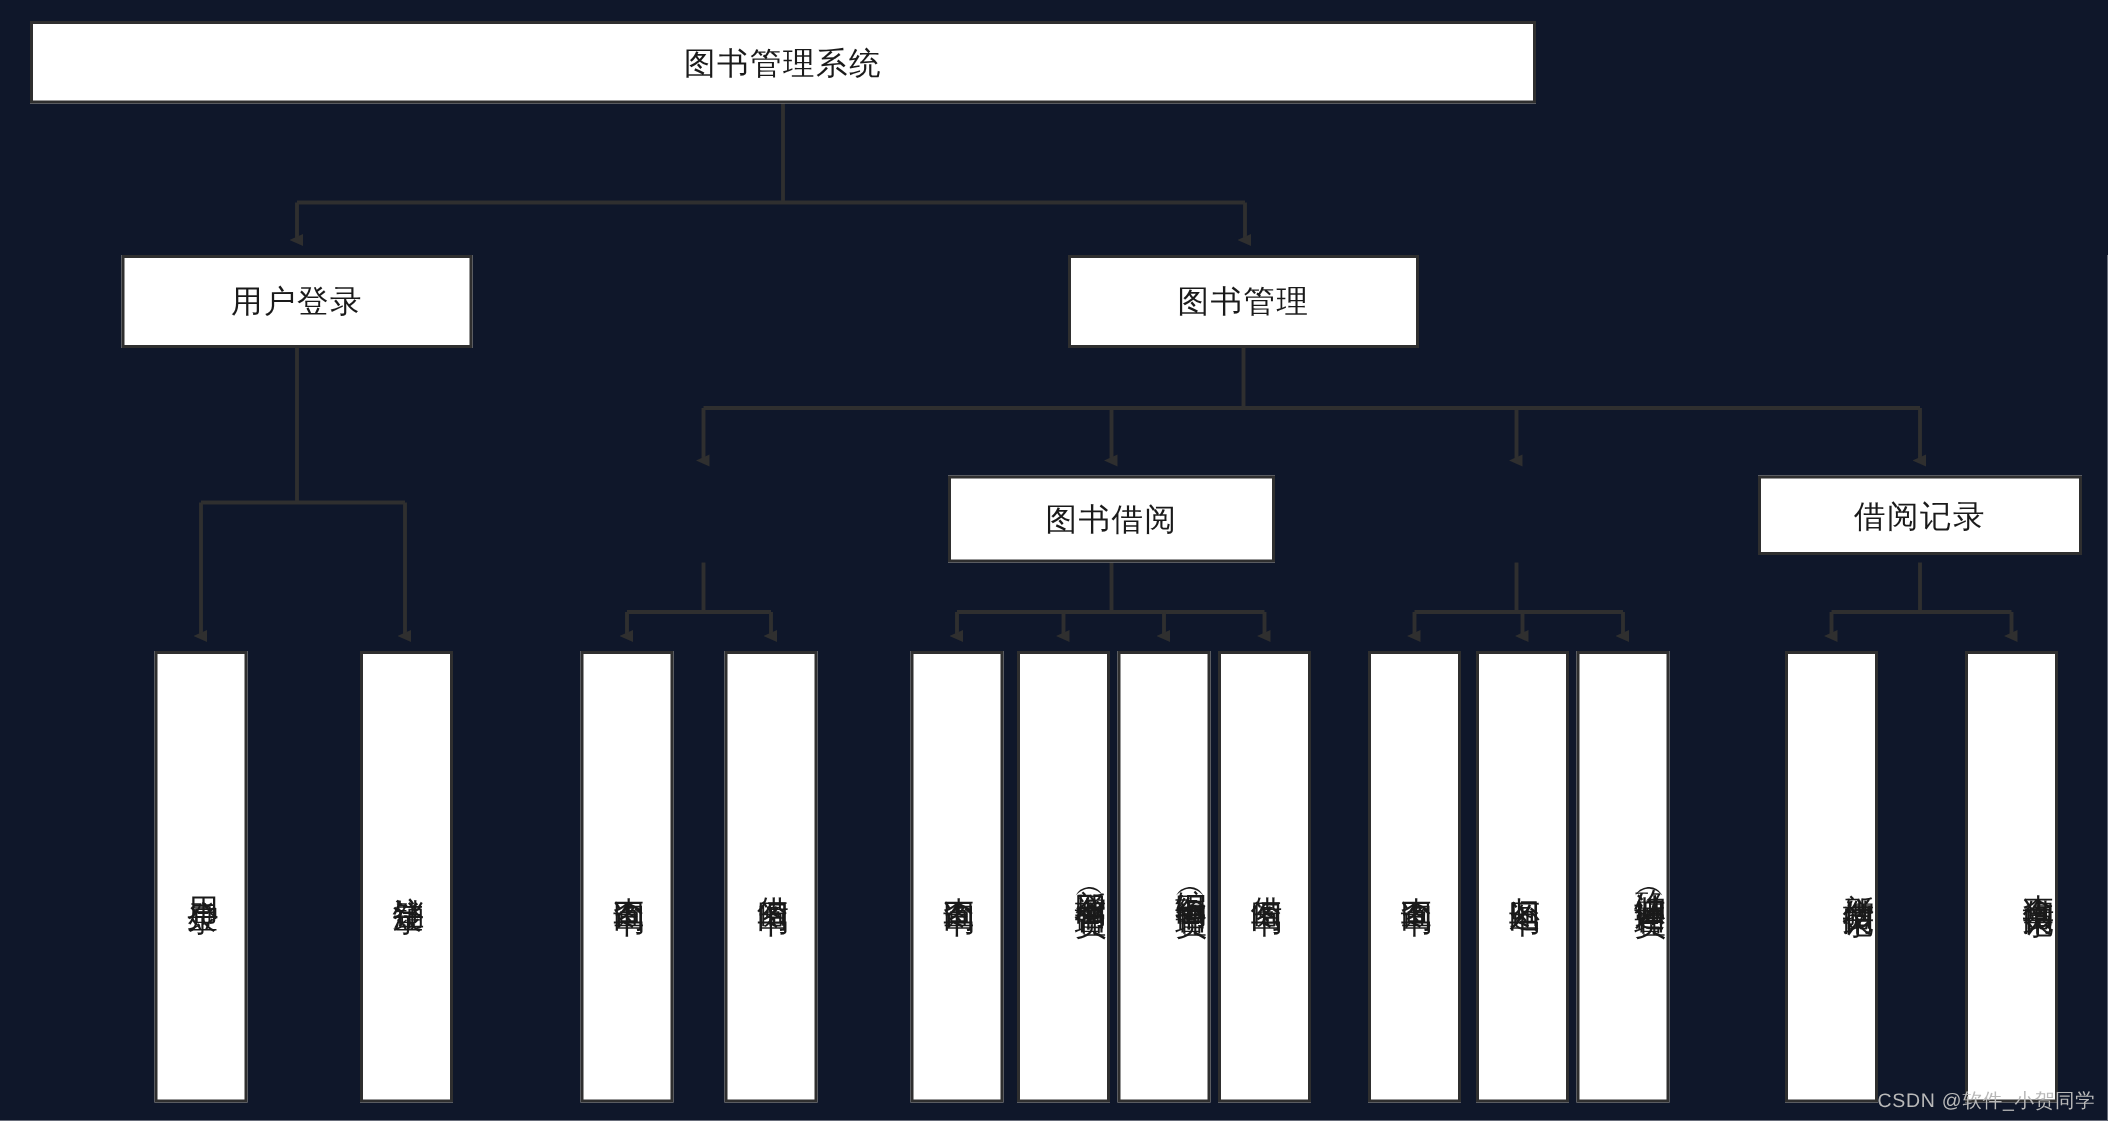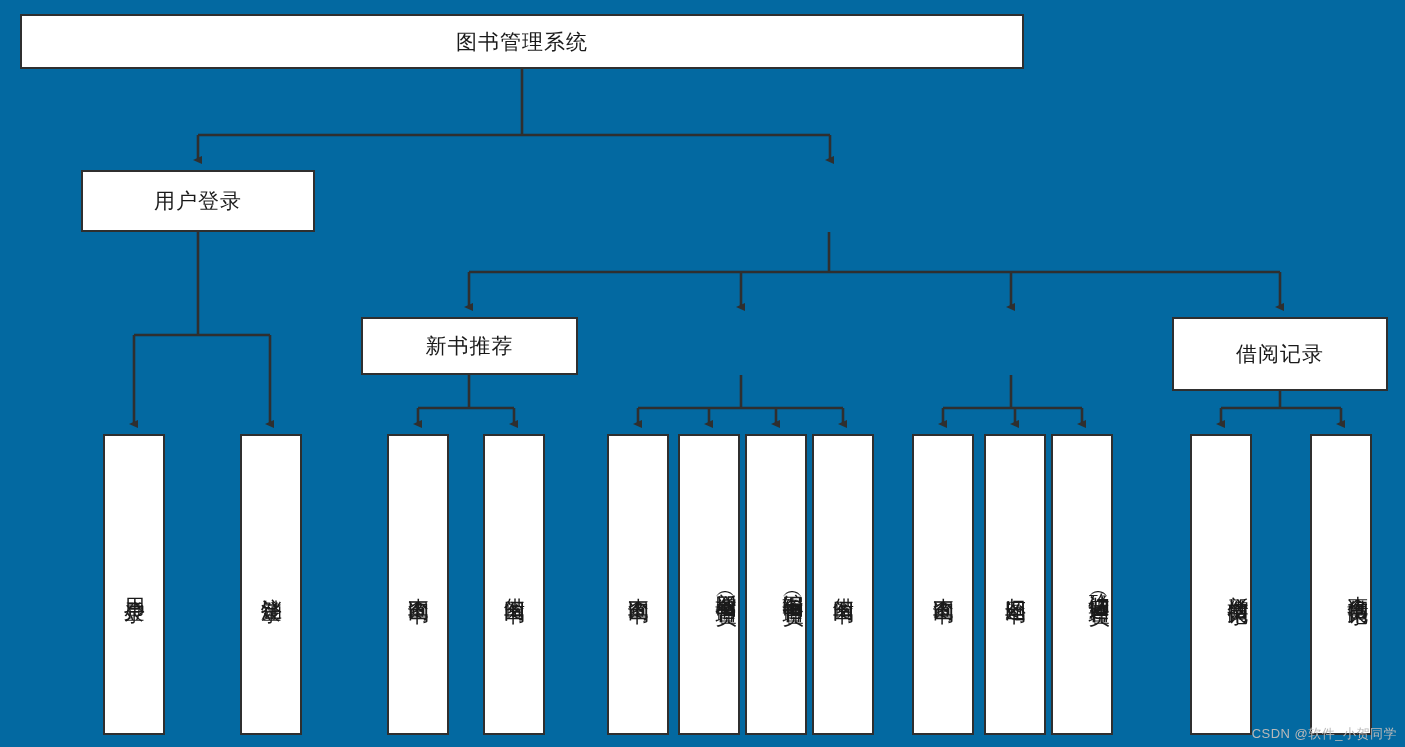--- a/index.html
+++ b/index.html
@@ -1,18 +1,18 @@
 <!DOCTYPE html>
 <html><head>
 <meta charset="utf-8">
 <style>
   html,body{margin:0;padding:0;background:#ffffff;}
   body{width:1405px;height:747px;overflow:hidden;
        font-family:"Liberation Sans","DejaVu Sans",sans-serif;}
-  #stage{position:relative;width:1405px;height:747px;background:#0369a1;}
+  #stage{position:relative;width:1405px;height:747px;background:#0f172a;}
   svg#wires{position:absolute;left:0;top:0;width:1405px;height:747px;}
   .node{position:absolute;box-sizing:border-box;background:#ffffff;
         border:2px solid #2f2f2f;display:flex;align-items:center;
         justify-content:center;color:#1a1a1a;}
   .node.h{font-size:21px;letter-spacing:1px;}
   .node.v{writing-mode:vertical-rl;text-orientation:upright;
           font-size:21px;line-height:1.18;letter-spacing:2px;
           padding:10px 0 10px 0;align-items:flex-start;justify-content:center;}
   .node.v.tall{align-items:center;}
   #watermark{position:absolute;right:8px;bottom:4px;font-size:13px;
@@ -69,23 +69,24 @@
       <path d="M1280,375 L1280,408"></path>
       <path d="M1221,408 L1341,408"></path>
       <path d="M1221,408 L1221,424" marker-end="url(#arrow)"></path>
       <path d="M1341,408 L1341,424" marker-end="url(#arrow)"></path>
     </g>
   </svg>
 
   <div class="node h" style="left: 20px; top: 14px; width: 1004px; height: 55px;">图书管理系统</div>
 
   <div class="node h" style="left: 81px; top: 170px; width: 234px; height: 62px;">用户登录</div>
+  <div class="node h" style="left: 712px; top: 170px; width: 234px; height: 62px;">图书管理</div>
 
-  <div class="node h" style="left: 361px; top: 317px; width: 217px; height: 58px;">新书推荐</div>
-  <div class="node h" style="left: 1172px; top: 317px; width: 216px; height: 74px;">借阅记录</div>
+  <div class="node h" style="left: 632px; top: 317px; width: 218px; height: 58px;">图书借阅</div>
+  <div class="node h" style="left: 1172px; top: 317px; width: 216px; height: 53px;">借阅记录</div>
 
   <div class="node v tall" style="left: 103px; top: 434px; width: 62px; height: 301px;">用户登录</div>
   <div class="node v tall" style="left: 240px; top: 434px; width: 62px; height: 301px;">注销登录</div>
   <div class="node v tall" style="left: 387px; top: 434px; width: 62px; height: 301px;">查询图书</div>
   <div class="node v tall" style="left: 483px; top: 434px; width: 62px; height: 301px;">借阅图书</div>
   <div class="node v tall" style="left: 607px; top: 434px; width: 62px; height: 301px;">查询图书</div>
   <div class="node v" style="left: 678px; top: 434px; width: 62px; height: 301px;">新增图书（管理员）</div>
   <div class="node v" style="left: 745px; top: 434px; width: 62px; height: 301px;">编辑图书（管理员）</div>
   <div class="node v tall" style="left: 812px; top: 434px; width: 62px; height: 301px;">借阅图书</div>
   <div class="node v tall" style="left: 912px; top: 434px; width: 62px; height: 301px;">查询图书</div>

